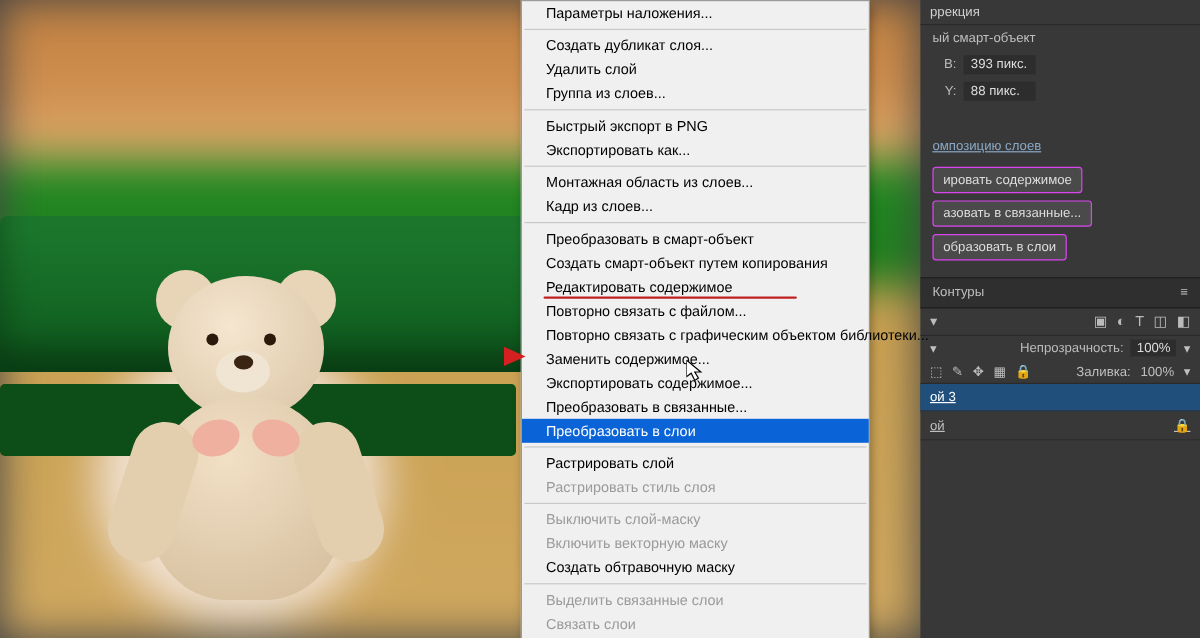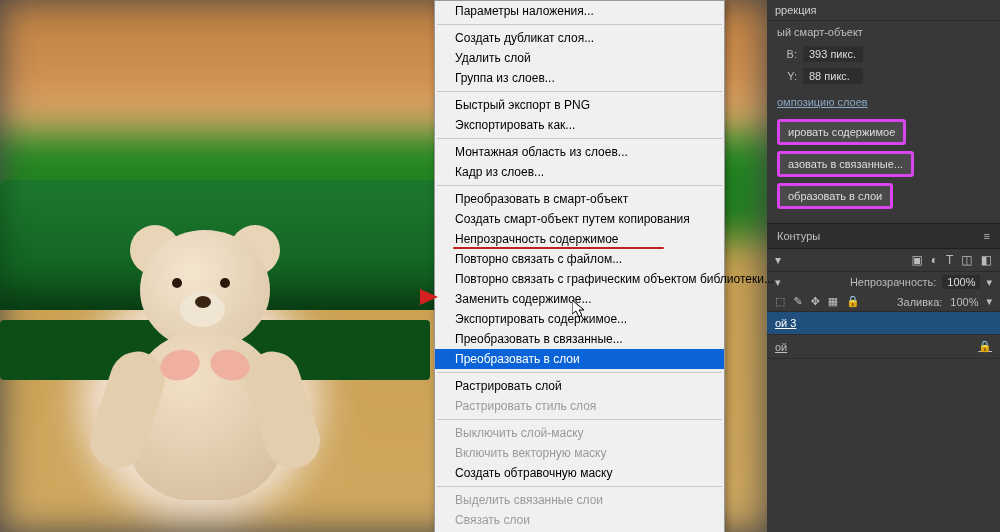--- a/index.html
+++ b/index.html
@@ -141,21 +141,21 @@
     padding: 2px 6px;
     min-width: 60px;
     color: #ddd;
   }
   .panel-btn {
     display: block;
     margin: 6px 10px;
     padding: 4px 8px;
     background: #4a4a4a;
     color: #ddd;
-    border: 3px solid #d946ef;
+    border: 1px solid #d946ef;
     border-radius: 3px;
     font-size: 11px;
   }
   .panel-sect {
     margin-top: 14px;
   }
   .panel-title {
     padding: 6px 10px;
     background: #2f2f2f;
     border-top: 1px solid #1f1f1f;
@@ -271,21 +271,21 @@
   <div class="panel-head">ррекция</div>
   <div class="panel-row">ый смарт-объект</div>
   <div class="prop-row">
     <span class="prop-label">В:</span>
     <span class="prop-val">393 пикс.</span>
   </div>
   <div class="prop-row">
     <span class="prop-label">Y:</span>
     <span class="prop-val">88 пикс.</span>
   </div>
-  <div class="panel-row" style="color:#8aa8c6;text-decoration:underline;margin-top:4px;">омпозицию слоев</div>
+  <div class="panel-row" style="color:#8aa8c6;text-decoration:underline;margin-top:24px;">омпозицию слоев</div>
   <button class="panel-btn">ировать содержимое</button>
   <button class="panel-btn">азовать в связанные...</button>
   <button class="panel-btn">образовать в слои</button>
 
   <div class="panel-sect">
     <div class="panel-title">
       <span>Контуры</span>
       <span class="glyph">≡</span>
     </div>
     <div class="iconbar">
@@ -332,21 +332,21 @@
     <div class="menu-item">Группа из слоев...</div>
     <div class="menu-sep"></div>
     <div class="menu-item">Быстрый экспорт в PNG</div>
     <div class="menu-item">Экспортировать как...</div>
     <div class="menu-sep"></div>
     <div class="menu-item">Монтажная область из слоев...</div>
     <div class="menu-item">Кадр из слоев...</div>
     <div class="menu-sep"></div>
     <div class="menu-item">Преобразовать в смарт-объект</div>
     <div class="menu-item">Создать смарт-объект путем копирования</div>
-    <div class="menu-item underline-red">Непрозрачность содержимое</div>
+    <div class="menu-item underline-red">Редактировать содержимое</div>
     <div class="menu-item">Повторно связать с файлом...</div>
     <div class="menu-item">Повторно связать с графическим объектом библиотеки...</div>
     <div class="menu-item">Заменить содержимое...</div>
     <div class="menu-item">Экспортировать содержимое...</div>
     <div class="menu-item">Преобразовать в связанные...</div>
     <div class="menu-item highlight">Преобразовать в слои</div>
     <div class="menu-sep"></div>
     <div class="menu-item">Растрировать слой</div>
     <div class="menu-item disabled">Растрировать стиль слоя</div>
     <div class="menu-sep"></div>

